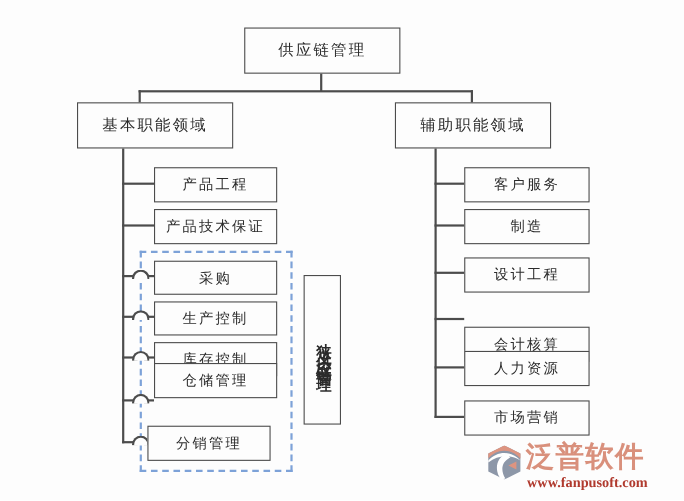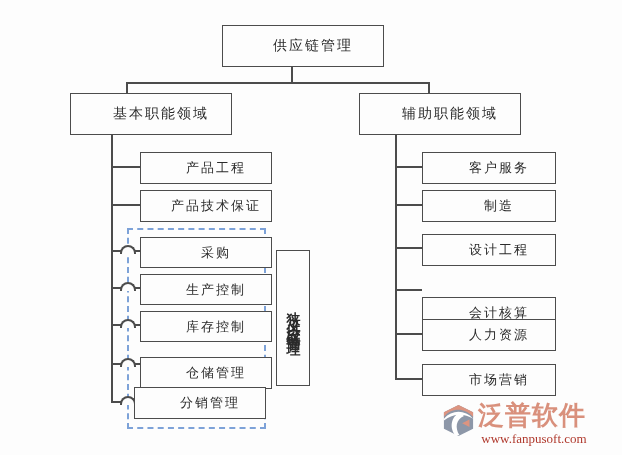--- a/index.html
+++ b/index.html
@@ -3,21 +3,21 @@
 <meta charset="utf-8">
 <style>
   html,body{margin:0;padding:0;background:#fff;}
   .canvas{
     position:relative;width:622px;height:455px;background:#fdfdfd;
     font-family:"Liberation Serif","DejaVu Serif",serif;overflow:hidden;
   }
   .node{
     position:absolute;border:1.5px solid #4c4c4c;background:#fdfdfd;
     display:flex;align-items:center;justify-content:center;
-    font-size:13px;color:#2b2b2b;letter-spacing:2px;z-index:3;padding-left:20px;
+    font-size:13px;color:#2b2b2b;letter-spacing:2px;z-index:3;
   }
   .node.header{font-size:14px;}
   .node.root{font-size:14px;}
   .line{position:absolute;background:#4c4c4c;z-index:1;}
   .dashed-box{
     position:absolute;border:2px dashed #7da2d8;background:transparent;z-index:0;
   }
   .hop{
     position:absolute;width:12px;height:7px;background:#fdfdfd;
     border:2px solid #4c4c4c;border-bottom:none;
@@ -31,21 +31,21 @@
   }
   .logo{position:absolute;right:8px;bottom:8px;width:136px;height:42px;z-index:4;}
   .logo-icon{position:absolute;left:-36px;top:0;width:33px;height:31px;}
   .logo-brand{
     position:absolute;left:0;top:-2px;width:136px;text-align:left;
     font-size:26px;font-weight:bold;color:#d9907c;letter-spacing:1px;line-height:1;
     font-family:"Liberation Serif","DejaVu Serif",serif;
   }
   .logo-url{
     position:absolute;left:-24px;top:26px;width:160px;text-align:center;
-    font-size:13px;font-weight:normal;color:#b03a2e;
+    font-size:13px;font-weight:bold;color:#b03a2e;
     font-family:"Liberation Serif","DejaVu Serif",serif;
   }
 </style>
 </head>
 <body>
 
 <div class="canvas">
 
   <div class="line" style="left:291px;top:65px;width:2px;height:18px;"></div>
   <div class="line" style="left:126px;top:82px;width:304px;height:2px;"></div>
@@ -96,21 +96,21 @@
   </div>
   <div class="node" style="left:140px;top:237px;width:110px;height:29px;">
     <span>采购</span>
   </div>
   <div class="node" style="left:140px;top:274px;width:110px;height:29px;">
     <span>生产控制</span>
   </div>
   <div class="node" style="left:140px;top:311px;width:110px;height:29px;">
     <span>库存控制</span>
   </div>
-  <div class="node" style="left:140px;top:357px;width:110px;height:30px;">
+  <div class="node" style="left:140px;top:330px;width:110px;height:30px;">
     <span>仓储管理</span>
   </div>
   <div class="node" style="left:122px;top:387px;width:110px;height:30px;margin-left:12px;">
     <span>分销管理</span>
   </div>
 
   <div class="vertical-node" style="left:276px;top:250px;width:32px;height:134px;">
     <span>狭义供应链管理</span>
   </div>
 

